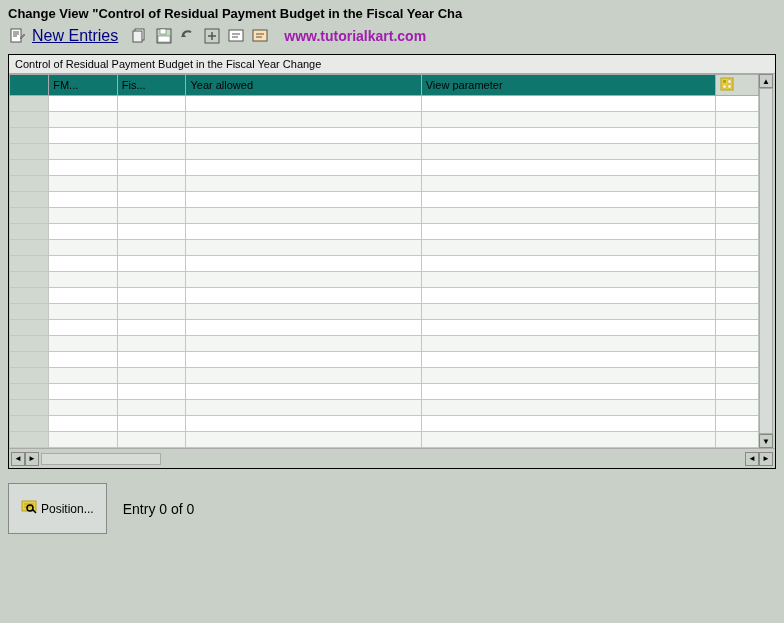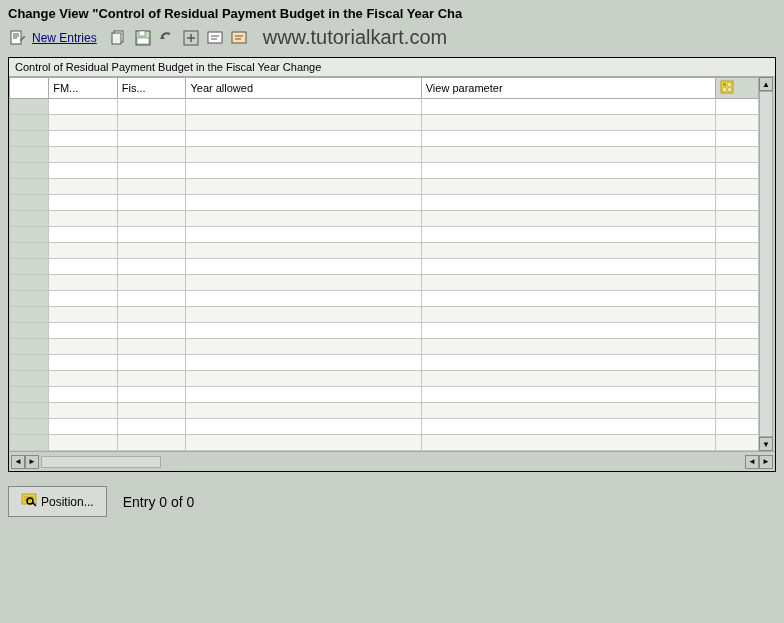--- a/index.html
+++ b/index.html
@@ -30,28 +30,28 @@
 
     .toolbar-icon {
       width: 20px;
       height: 20px;
       display: flex;
       align-items: center;
       justify-content: center;
     }
 
     .toolbar-label {
-      font-size: 12px;
+      font-size: 16px;
       color: #000;
     }
 
     .watermark {
-      color: #404040;
-      font-size: 20px;
-      font-weight: normal;
+      color: #a21caf;
+      font-size: 14px;
+      font-weight: bold;
       margin-left: 10px;
     }
 
     .main-content {
       margin: 4px 8px;
       background-color: #c8d0c8;
     }
 
     .panel {
       border: 1px solid #000000;
@@ -75,21 +75,21 @@
       overflow: hidden;
     }
 
     table {
       width: 100%;
       border-collapse: collapse;
       table-layout: fixed;
     }
 
     .table-head-row th {
-      background-color: #ffffff;
+      background-color: #0f766e;
       border: 1px solid #aaa;
       padding: 2px 4px;
       font-size: 11px;
       font-weight: normal;
       text-align: left;
     }
 
     .col-check { width: 20px; }
     .col-fm { width: 35px; }
     .col-fis { width: 35px; }
@@ -140,21 +140,21 @@
       gap: 16px;
       background-color: #c8d0c8;
     }
 
     .position-btn {
       display: flex;
       align-items: center;
       gap: 4px;
       border: 1px solid #888;
       background-color: #d8dcd8;
-      padding: 6px 12px;
+      padding: 16px 12px;
       cursor: pointer;
       font-size: 12px;
     }
 
     .entry-info {
       font-size: 14px;
       color: #000;
     }
 
     .settings-icon-cell {

